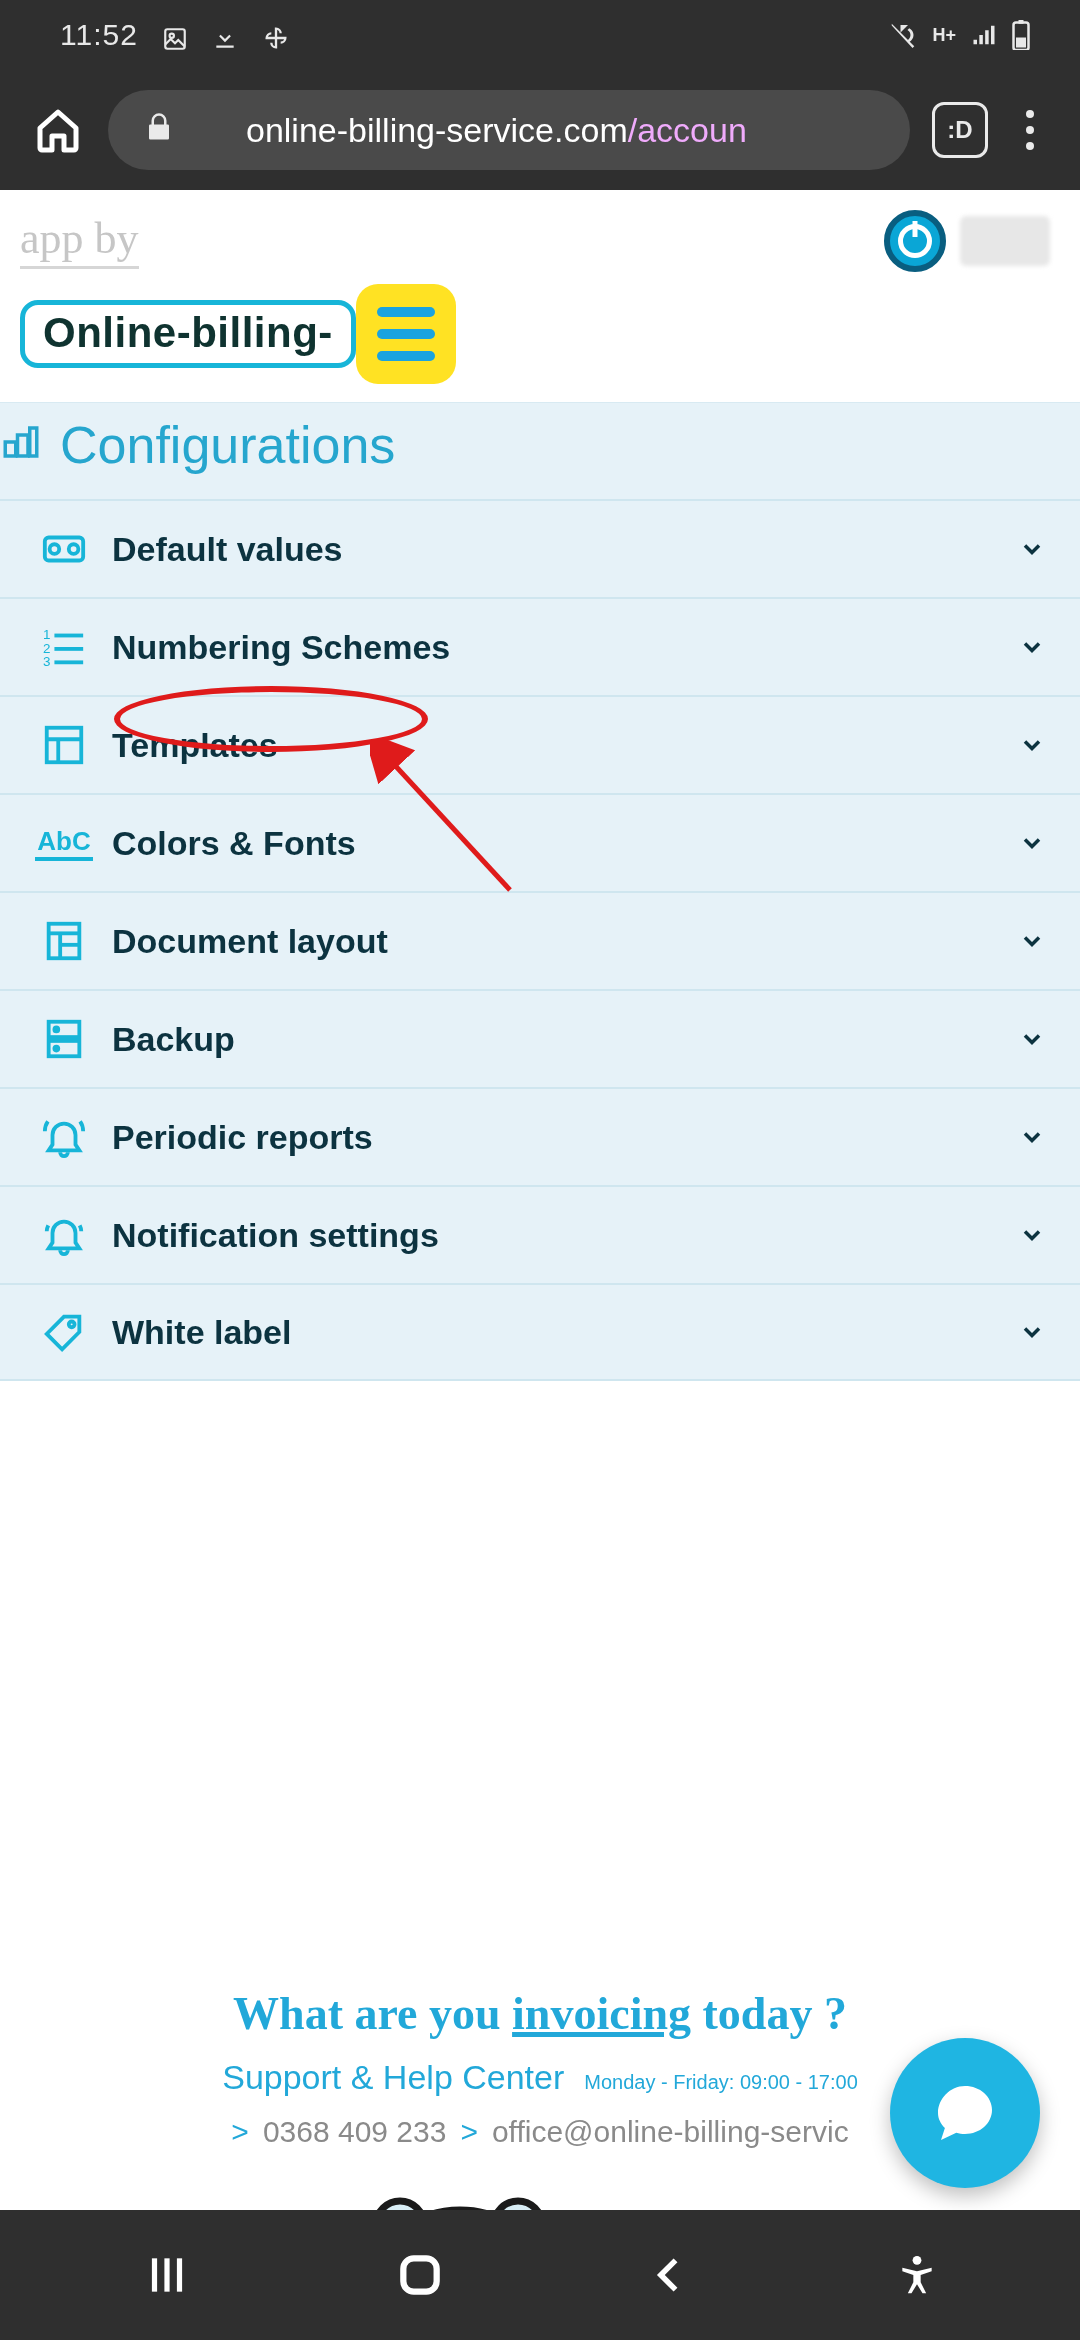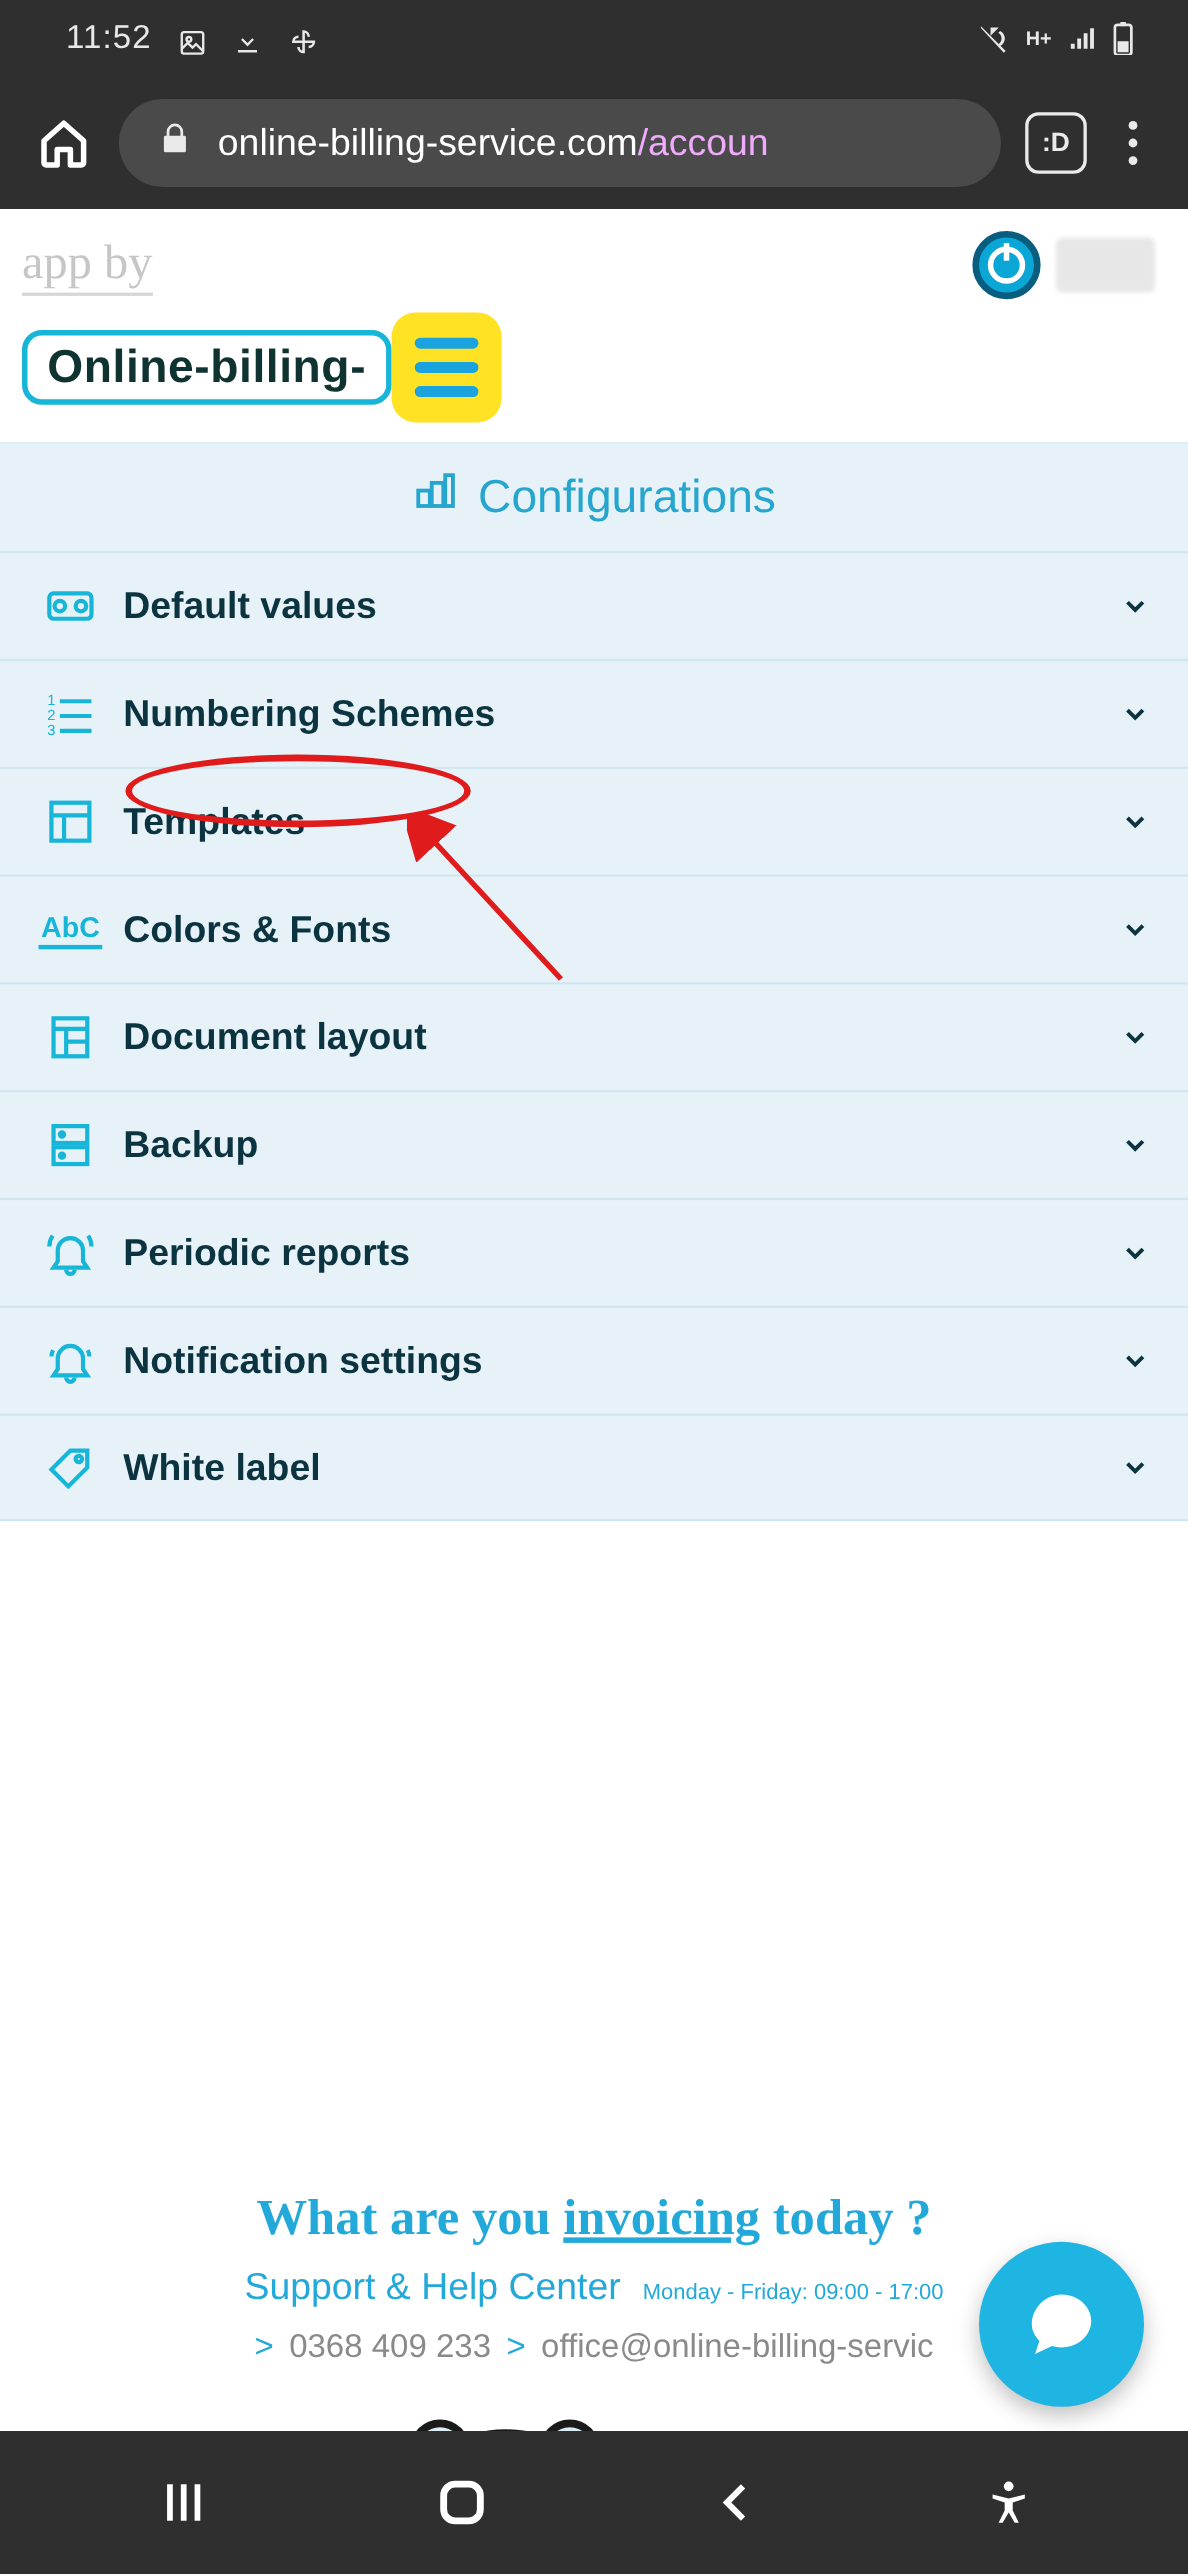--- a/index.html
+++ b/index.html
@@ -49,21 +49,21 @@
     display: flex;
     align-items: center;
     padding: 0 36px;
     gap: 24px;
     color: #eaeaea;
     font-size: 34px;
     overflow: hidden;
     white-space: nowrap;
   }
   .url-pill .url-text { overflow: hidden; }
-  .url-host { color: #ffffff; }
+  .url-host { color: #ffffff; margin-left: 48px; }
   .url-tail { color: #f0abfc; }
   .tab-badge {
     width: 56px; height: 56px;
     border: 3px solid #eaeaea;
     border-radius: 12px;
     display: flex; align-items: center; justify-content: center;
     color: #eaeaea; font-size: 24px; font-weight: 600;
   }
   .kebab {
     width: 40px; height: 56px;
@@ -141,24 +141,24 @@
     display: flex; flex-direction: column; align-items: center; justify-content: center; gap: 12px;
   }
   .hamburger span { width: 58px; height: 10px; background: #1aa3df; border-radius: 6px; }
 
   
   .config-section {
     background: #e6f2f8;
     border-top: 1px solid #d8eaf2;
   }
   .config-head {
-    display: flex; align-items: center; justify-content: center; gap: 18px;
-    padding: 22px 0 24px;
+    display: flex; align-items: center; justify-content: flex-start; gap: 18px;
+    padding: 12px 0 24px;
     color: #26a6ce;
-    font-size: 42px; font-weight: 500;
+    font-size: 52px; font-weight: 500;
   }
   .config-list { }
   .config-item {
     display: flex; align-items: center;
     height: 98px;
     border-top: 2px solid #cfe6ef;
     padding: 0 30px 0 36px;
   }
   .config-item:last-child { border-bottom: 2px solid #cfe6ef; }
   .ci-icon {

